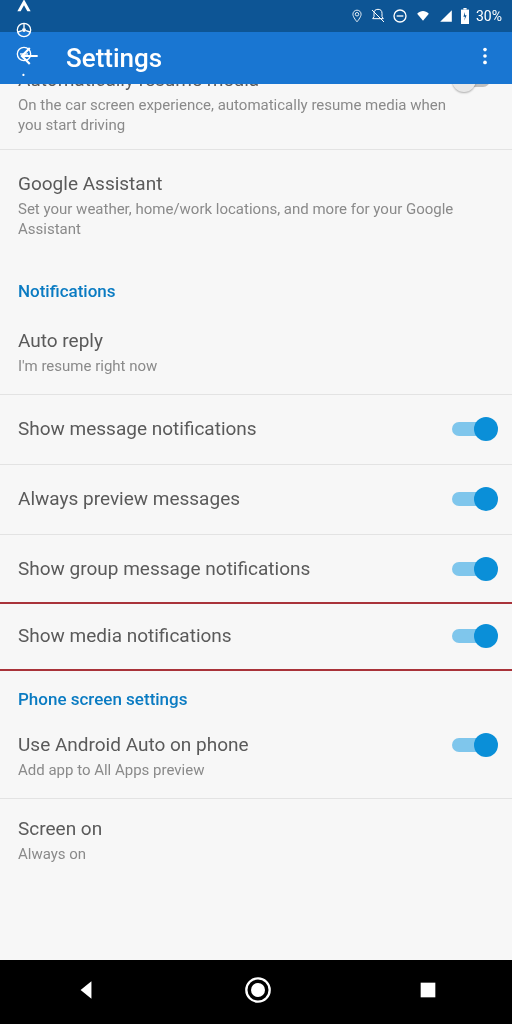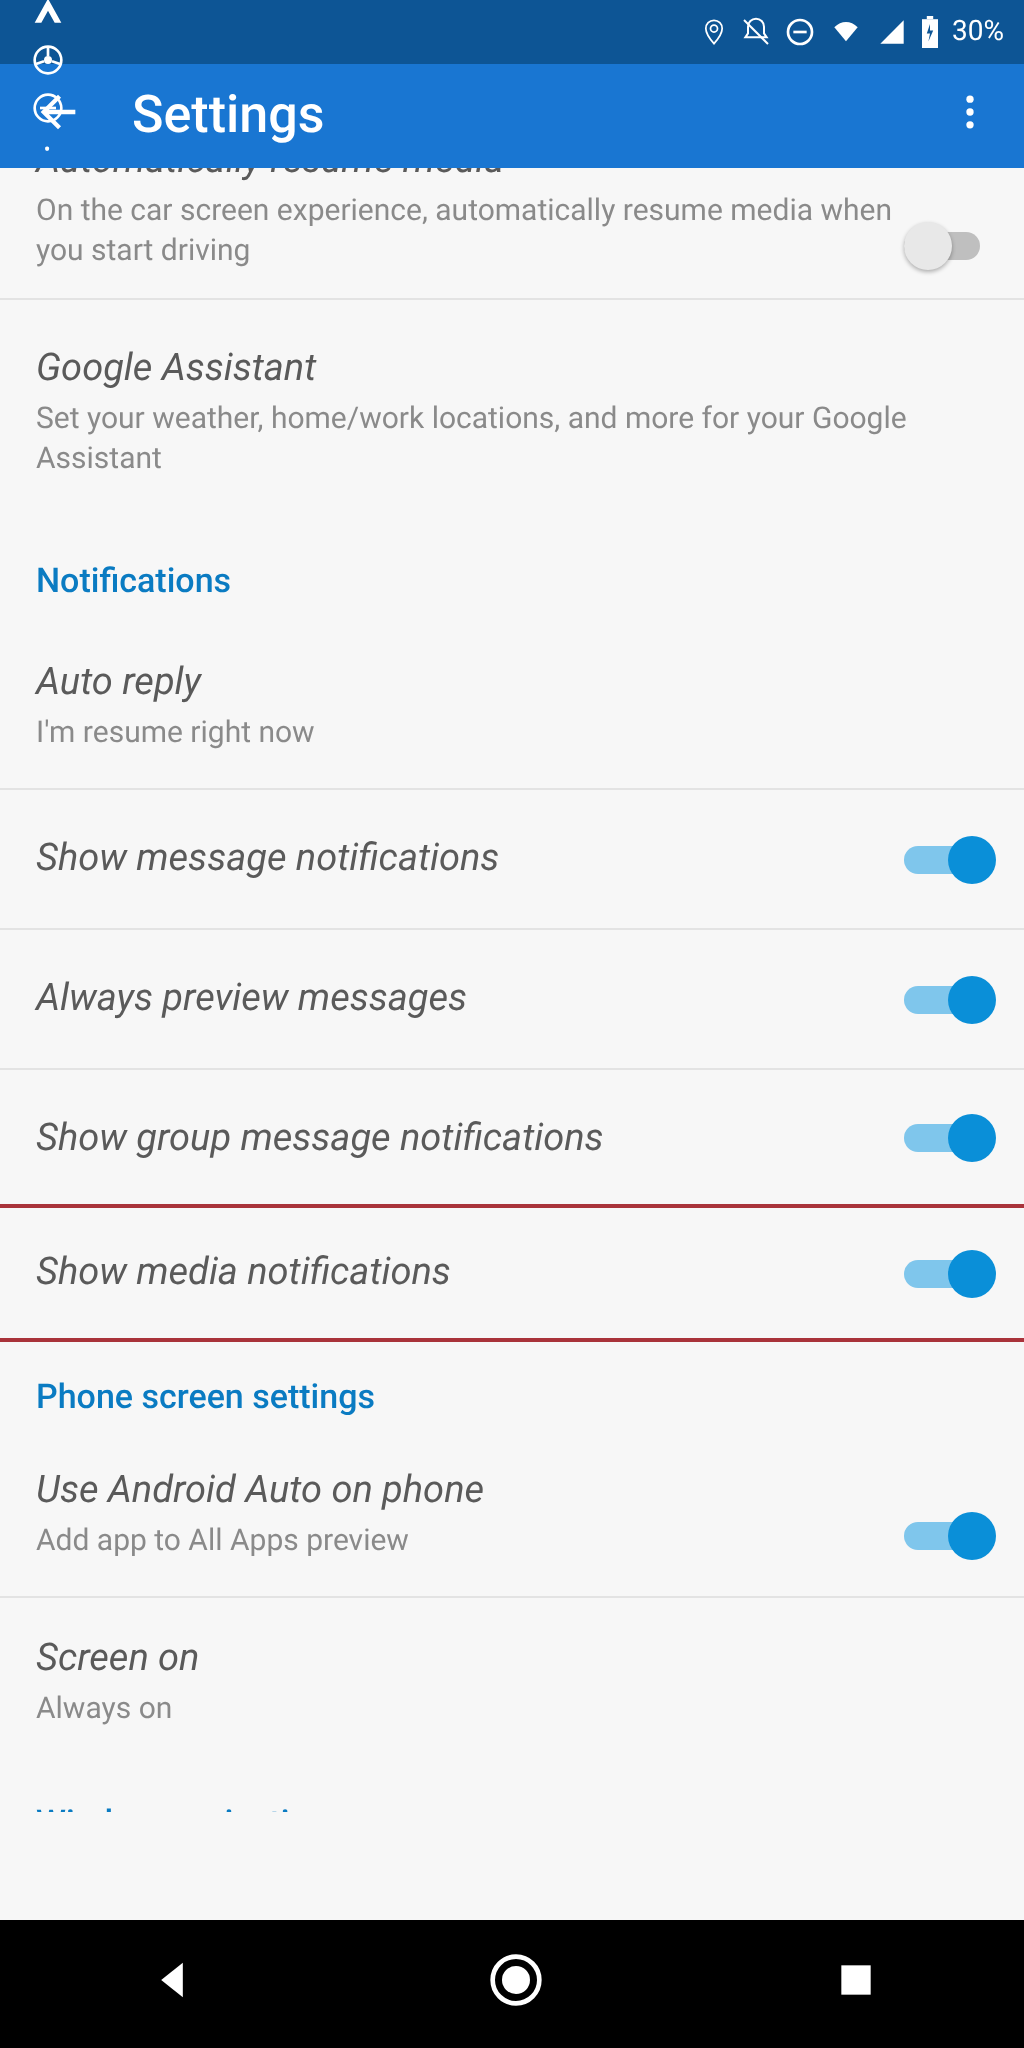--- a/index.html
+++ b/index.html
@@ -6,23 +6,23 @@
     body { font-family: Roboto, Arial, sans-serif; background: #f7f7f7; width: 512px; height: 1024px; overflow: hidden; position: relative; }
     .statusbar { background: #0d5595; height: 32px; display: flex; align-items: center; justify-content: space-between; padding: 0 10px; color: #fff; font-size: 14px; }
     .statusbar .left { display: flex; align-items: center; gap: 8px; flex-direction: column; }
     .statusbar .right { display: flex; align-items: center; gap: 6px; }
     .statusbar svg { fill: #fff; }
     .appbar { background: #1976d2; height: 52px; display: flex; align-items: center; padding: 0 16px; color: #fff; }
     .appbar .back { margin-right: 24px; }
     .appbar .title { font-size: 26px; font-weight: 500; flex: 1; }
     .appbar .more { }
     .content { background: #f7f7f7; height: 828px; overflow: hidden; }
-    .row { background: #f7f7f7; padding: 14px 18px; display: flex; align-items: flex-end; border-bottom: 1px solid #e3e3e3; }
+    .row { background: #f7f7f7; padding: 14px 18px; display: flex; align-items: flex-start; border-bottom: 1px solid #e3e3e3; }
     .row .txt { flex: 1; }
-    .row .label { color: #5a5a5a; font-size: 19px; line-height: 1.3; font-style: italic; }
+    .row .label { color: #5a5a5a; font-size: 19px; line-height: 1.3; }
     .row .sub { color: #8a8a8a; font-size: 15px; line-height: 1.35; margin-top: 2px; }
     .section { color: #0a7bc2; font-size: 17px; font-weight: 500; padding: 20px 18px 10px; }
     .toggle { width: 42px; height: 24px; position: relative; flex-shrink: 0; }
     .toggle .track { position: absolute; top: 5px; left: 0; width: 38px; height: 14px; border-radius: 7px; }
     .toggle .thumb { position: absolute; top: 0; width: 24px; height: 24px; border-radius: 50%; }
     .toggle.on .track { background: #7fc6ec; }
     .toggle.on .thumb { background: #0a8fd8; right: -4px; }
     .toggle.off .track { background: #bfbfbf; }
     .toggle.off .thumb { background: #e8e8e8; left: 0; box-shadow: 0 1px 2px rgba(0,0,0,0.3); }
     .cutoff-top { margin-top: -30px; }

